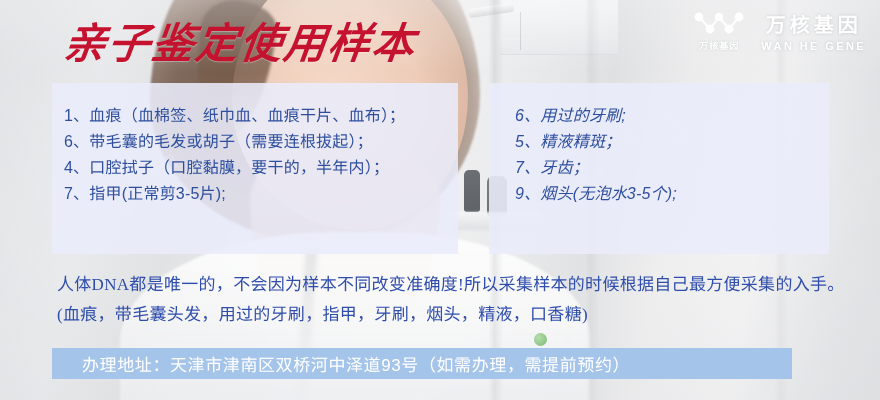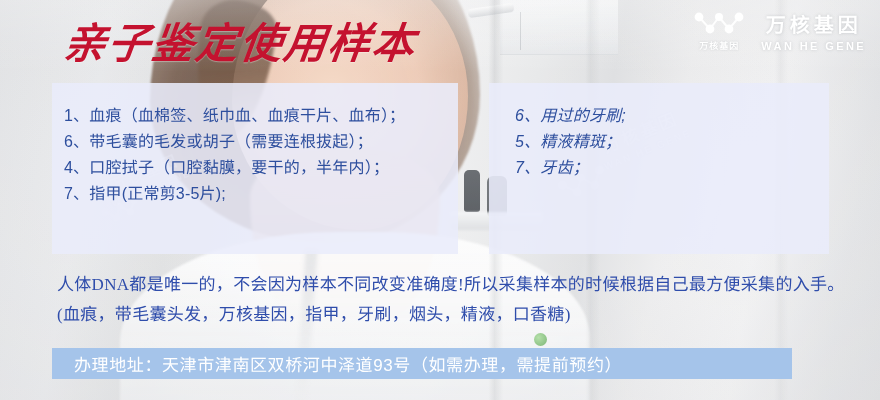--- a/index.html
+++ b/index.html
@@ -273,21 +273,21 @@
   
   .address-bar {
     position: absolute;
     left: 52px; top: 348px;
     width: 740px; height: 31px;
     background: #a5c4ea;
     display: flex;
     align-items: center;
   }
   .address-text {
-    padding-left: 22px;
+    padding-left: 30px;
     font-size: 17px;
     color: #ffffff;
     letter-spacing: .6px;
     white-space: nowrap;
   }
 </style>
 </head>
 <body>
 
 <div id="poster">
@@ -390,22 +390,23 @@
       <li>4、口腔拭子（口腔黏膜，要干的，半年内）；</li>
       <li>7、指甲(正常剪3-5片);</li>
     </ul>
   </div>
 
   <div class="panel panel-right">
     <ul class="panel-list">
       <li>6、用过的牙刷;</li>
       <li>5、精液精斑；</li>
       <li>7、牙齿；</li>
+      <li>9、烟头(无泡水3-5个);</li>
     </ul>
   </div>
 
-  <div class="paragraph">人体DNA都是唯一的，不会因为样本不同改变准确度!所以采集样本的时候根据自己最方便采集的入手。(血痕，带毛囊头发，万核基因，指甲，牙刷，烟头，精液，口香糖)</div>
+  <div class="paragraph">人体DNA都是唯一的，不会因为样本不同改变准确度!所以采集样本的时候根据自己最方便采集的入手。(血痕，带毛囊头发，用过的牙刷，指甲，牙刷，烟头，精液，口香糖)</div>
 
   <div class="address-bar">
     <span class="address-text">办理地址：天津市津南区双桥河中泽道93号（如需办理，需提前预约）</span>
   </div>
 
 </div>
 
 </body></html>

